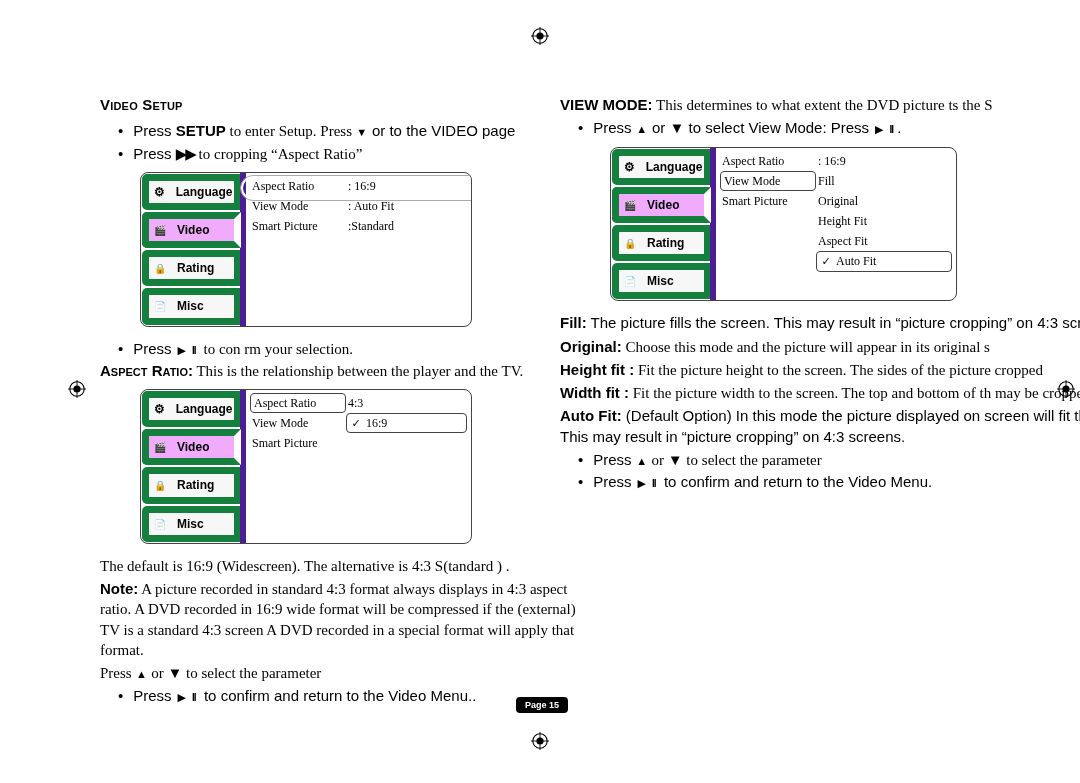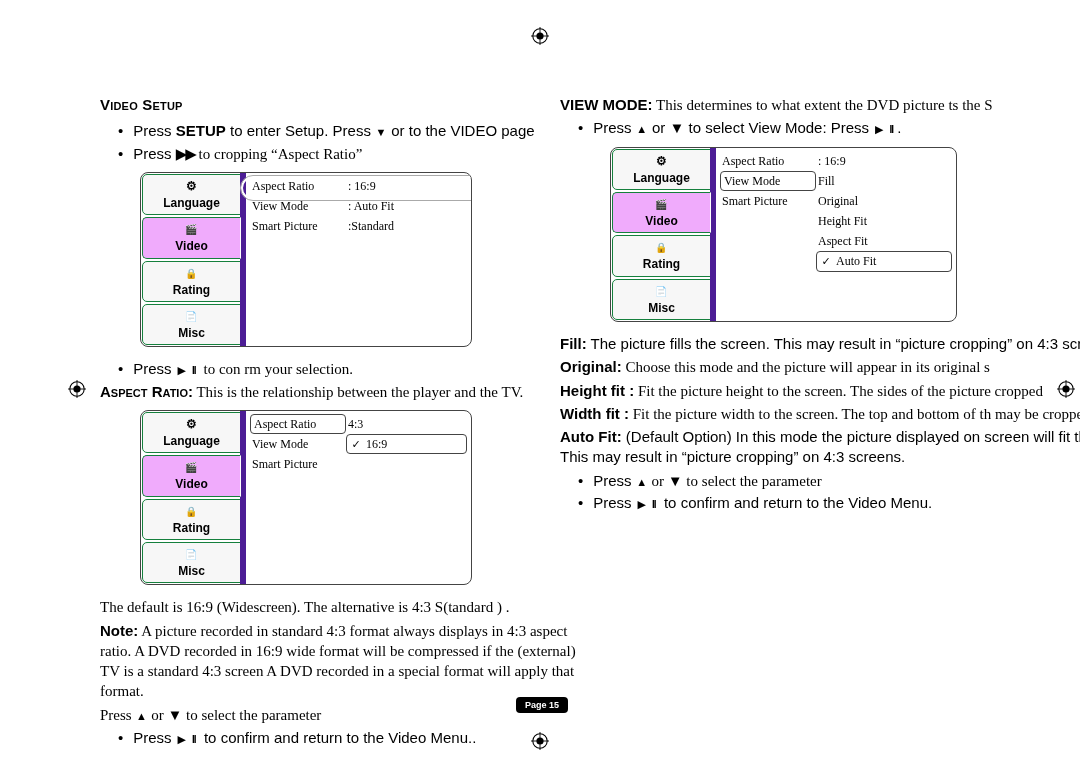--- a/index.html
+++ b/index.html
@@ -66,30 +66,29 @@
     font-family: Arial, sans-serif;
     font-size:12px;
     overflow:hidden;
   }
   .menu-left {
     width:100px;
     display:flex;
     flex-direction:column;
   }
   .menu-tab {
-    border:1px solid #15803d;
+    border:7px solid #15803d;
     border-radius:5px 0 0 5px;
     margin:1px 0 1px 1px;
     padding:3px 5px;
     background:#f7f7f7;
     font-weight:bold;
     display:flex;
     align-items:center;
-    gap:1px;
-    flex-direction:column;
+    gap:11px;
   }
   .menu-tab.sel {
     background:#f0abfc;
     border-right-color:#fff;
     position:relative;
     z-index:2;
   }
   .menu-right {
     flex:1;
     border-left:6px solid #4c1d95;
@@ -177,21 +176,21 @@
   </div>
 
 <div class="page">
 
   <div class="col-left">
     <div class="section-title">Video Setup</div>
 
     <div class="bullet">
       <span class="dot">•</span>
       <span class="condensed">
-        <span>Press </span><span class="lbl-strong">SETUP</span><span style="font-family:Liberation Sans, sans-serif;"> to enter Setup. Press </span><span class="icon tri-down"></span><span> or to the VIDEO page</span>
+        <span>Press </span><span class="lbl-strong">SETUP</span><span style="font-family:Liberation Serif, serif;"> to enter Setup. Press </span><span class="icon tri-down"></span><span> or to the VIDEO page</span>
       </span>
     </div>
 
     <div class="bullet">
       <span class="dot">•</span>
       <span class="condensed">
         <span>Press </span><span class="ff">▶▶</span><span style="font-family:Georgia,serif;"> to cropping “Aspect Ratio”</span>
       </span>
     </div>
 

